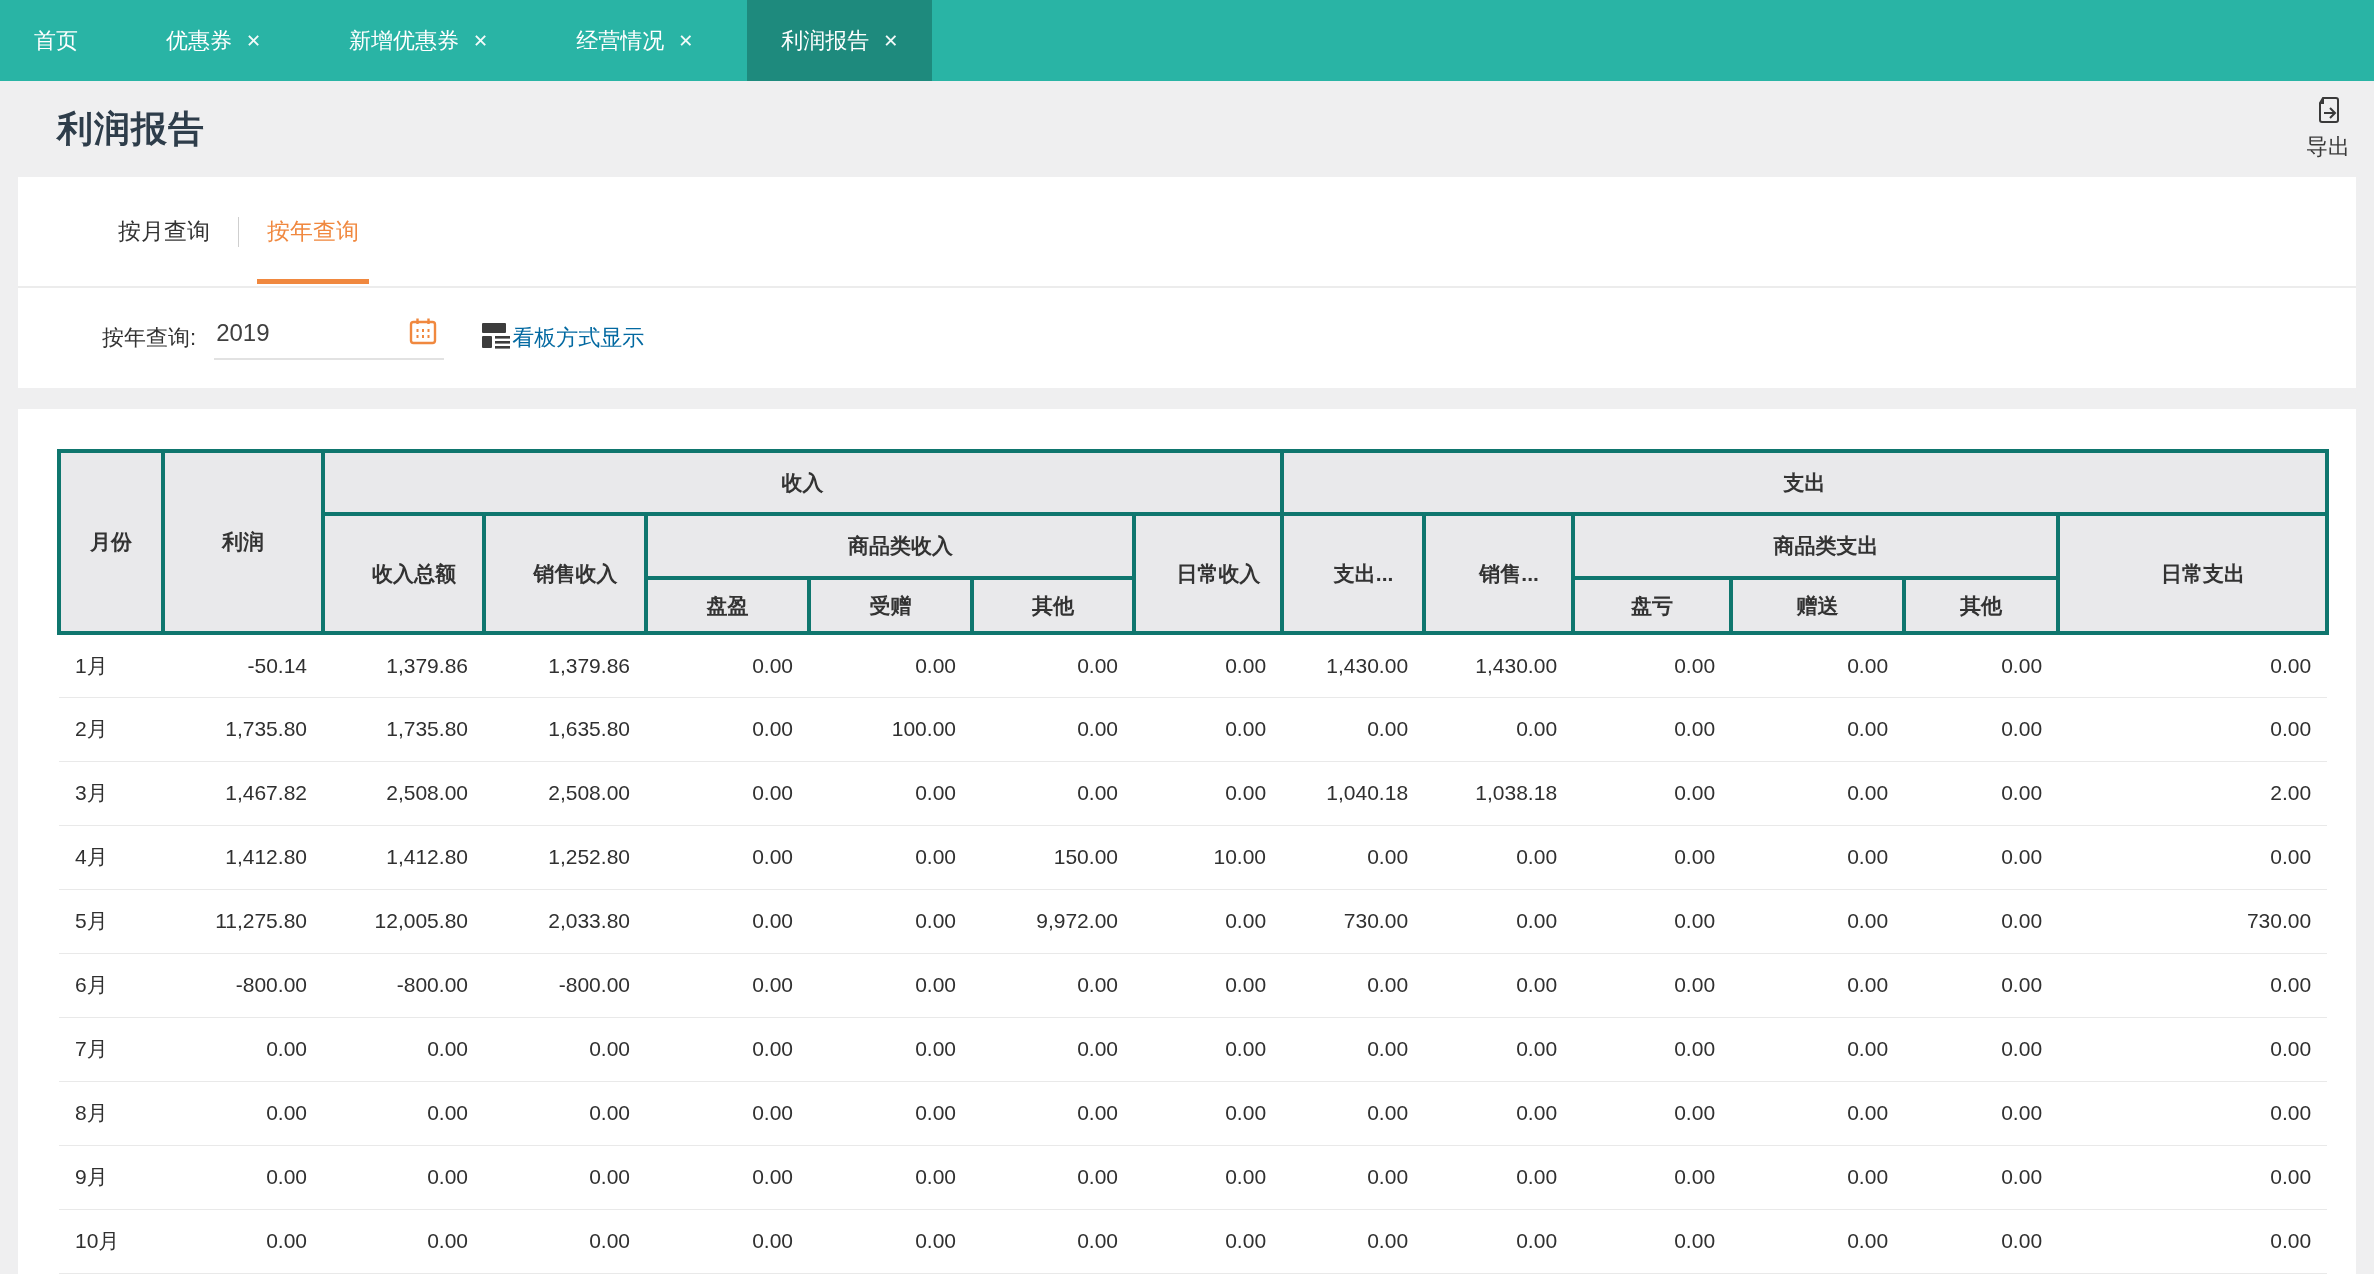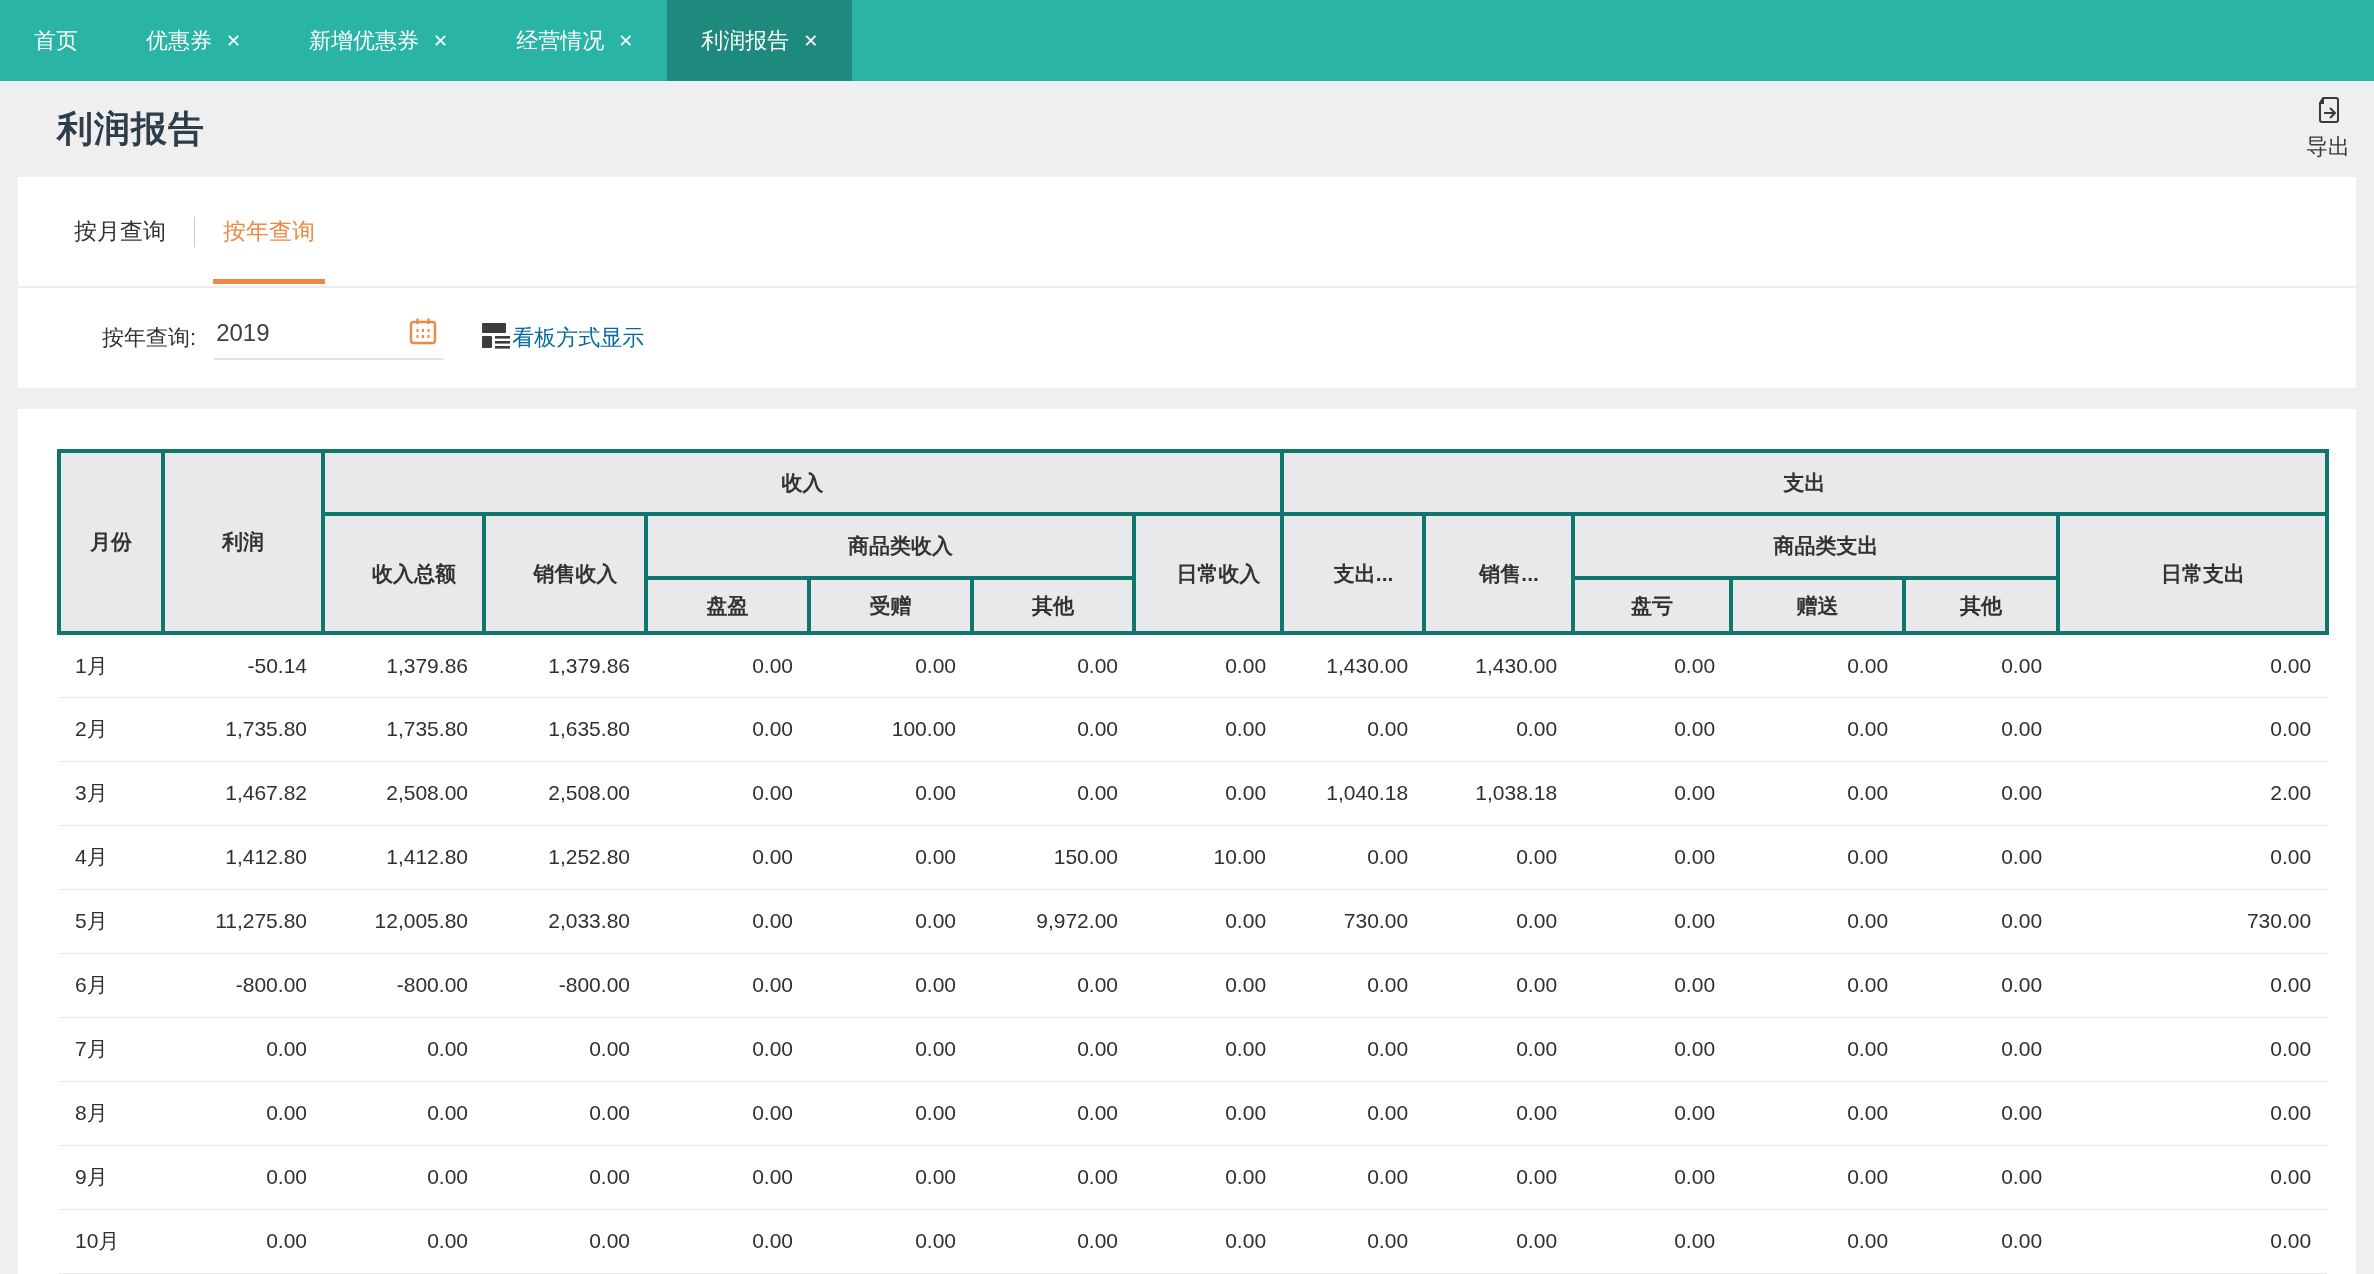--- a/index.html
+++ b/index.html
@@ -6,21 +6,21 @@
   html,body { width:2374px; height:1274px; overflow:hidden; }
   body {
     background:#efeff0;
     font-family:"Liberation Sans","DejaVu Sans",sans-serif;
     color:#303030;
   }
 
   
   .topbar {
     height:81px; background:#29b4a5;
-    display:flex; align-items:stretch;
+    display:flex; align-items:stretch;gap:20px;
   }
   .top-tab {
     display:flex; align-items:center; gap:14px;
     padding:0 34px; color:#ffffff; font-size:22px;
     cursor:pointer; white-space:nowrap;
   }
   .top-tab.active { background:#1e8a7d; }
   .top-tab .close { font-size:18px; opacity:.95; line-height:1; }
 
   
@@ -35,21 +35,21 @@
     font-size:22px; color:#3a3a3a; cursor:pointer; padding:6px 4px;flex-direction:column;
   }
   .export-btn svg { display:block; }
 
   
   .panel { background:#ffffff; margin:0 18px; }
   .panel-tabs-filter { margin-top:0; }
 
   .view-tabs {
     height:111px; display:flex; align-items:center;
-    padding-left:52px; border-bottom:2px solid #ececec;
+    padding-left:96px; border-bottom:2px solid #ececec;
   }
   .view-tab {
     position:relative; height:100%; display:flex; align-items:center;
     font-size:23px; color:#333; cursor:pointer; padding:0 4px;
   }
   .view-tab.active { color:#f0883f; }
   .view-tab.active::after {
     content:""; position:absolute; left:-6px; right:-6px; bottom:2px;
     height:5px; background:#f0883f;
   }

